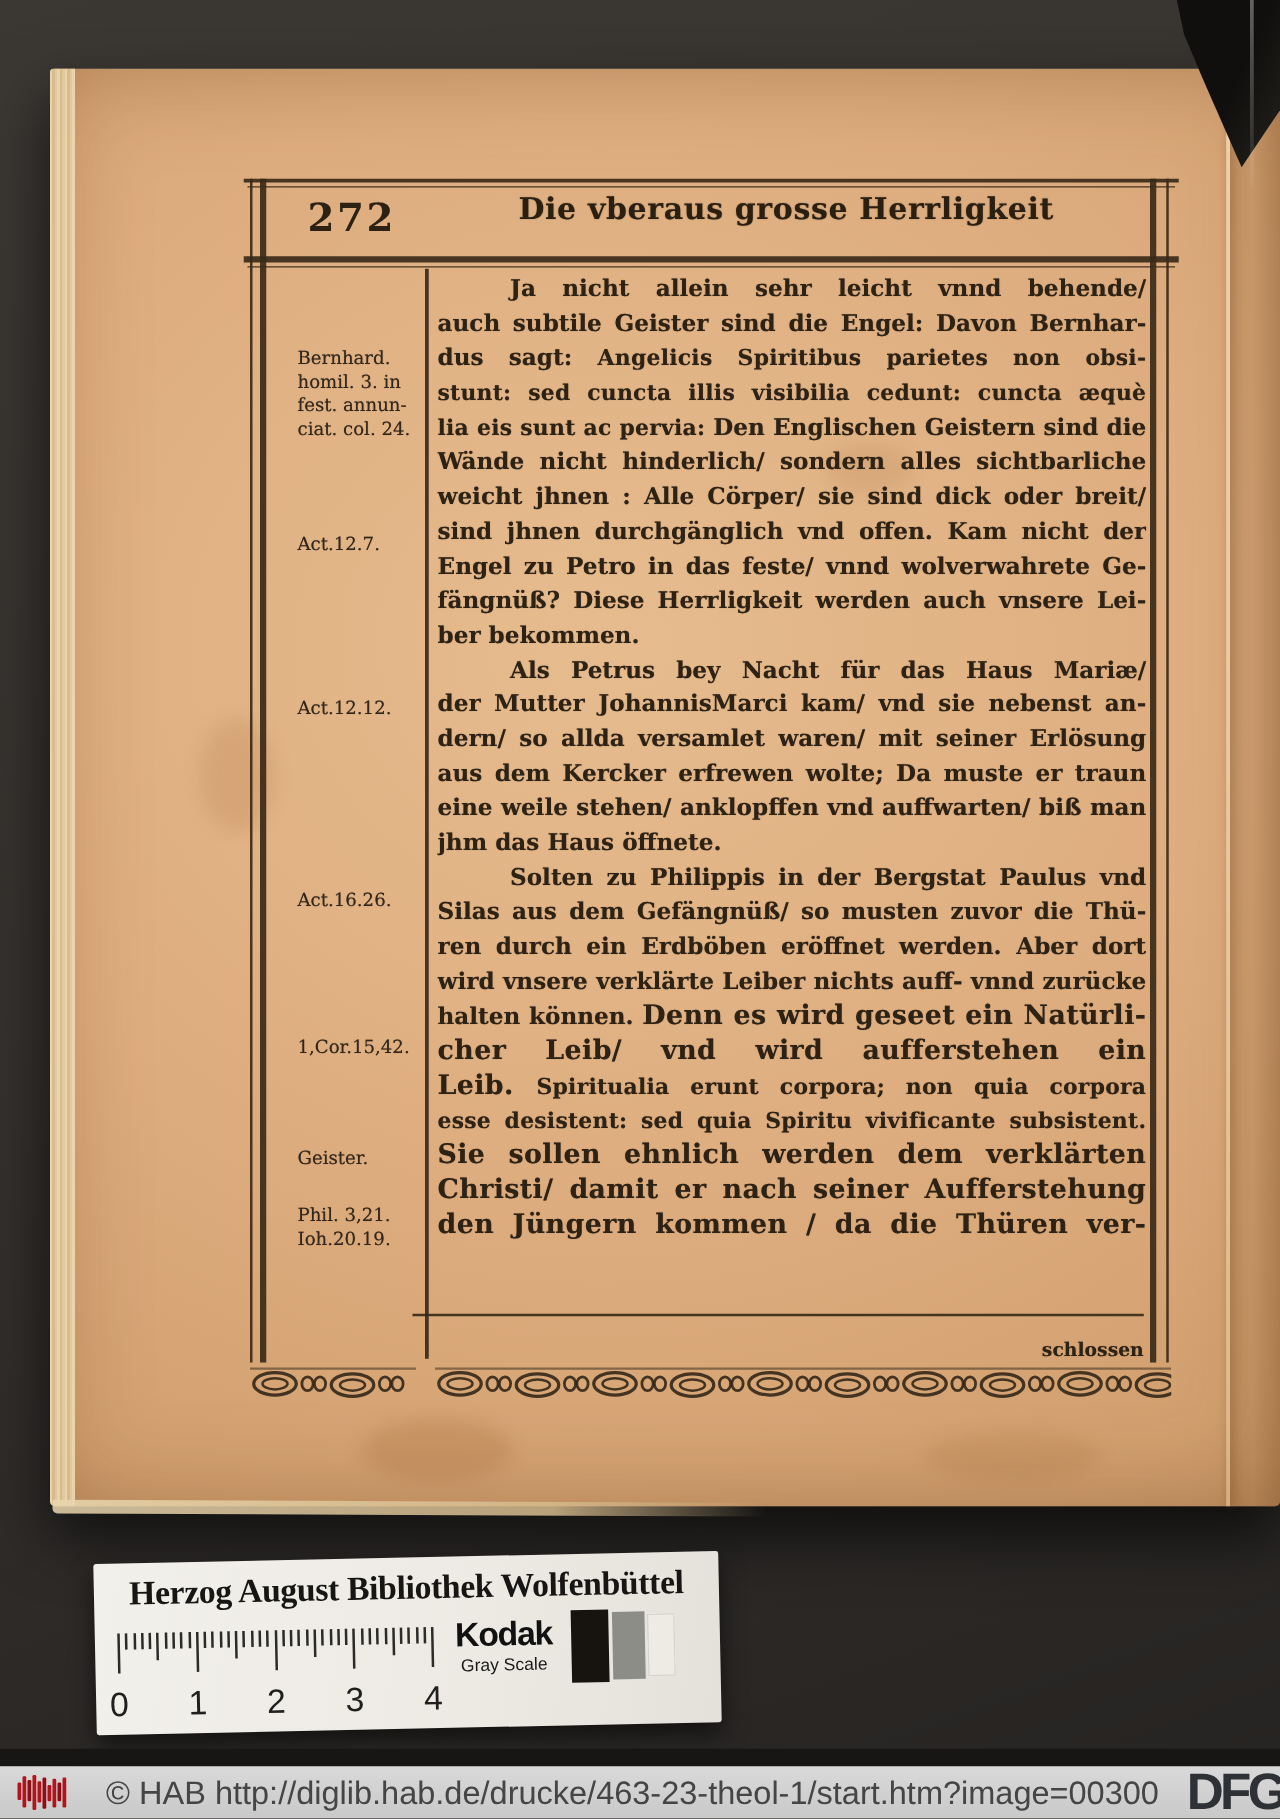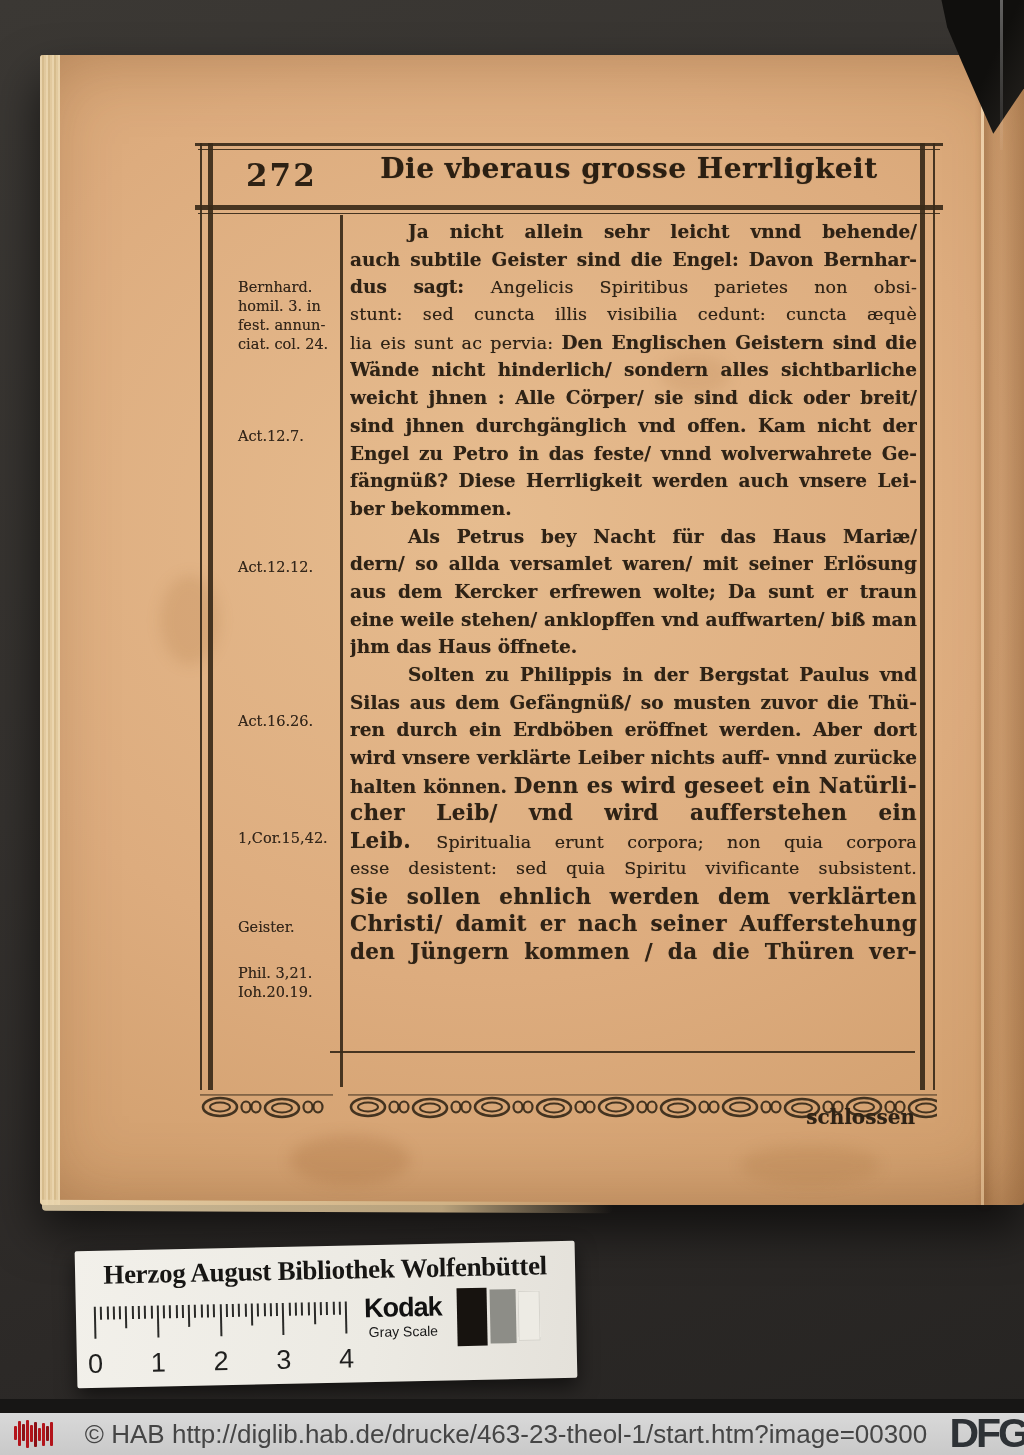--- a/index.html
+++ b/index.html
@@ -36,41 +36,41 @@
   #f-left-i  {left:168px;top:88px; width:5px;height:947px;}
   #f-right-i {left:880px;top:88px; width:5px;height:947px;}
   #f-right-o {left:893px;top:88px; width:2px;height:947px;}
   #f-divider {left:300px;top:160px;width:3px;height:872px;}
   #f-foot    {left:290px;top:996px;width:585px;height:2px;}
 
   
   .hdr-num{position:absolute;left:206px;top:102px;font-weight:bold;font-size:31px;
     color:#2d2114;letter-spacing:2px;}
   .hdr-title{position:absolute;left:300px;top:97px;width:578px;text-align:center;
-    font-weight:bold;font-size:28px;color:#2b1f12;letter-spacing:.5px;
+    font-weight:bold;font-size:24px;color:#2b1f12;letter-spacing:.5px;
     text-shadow:0 0 1px rgba(43,31,18,.5);}
 
   
   .mnotes{position:absolute;left:178px;top:163px;width:120px;height:875px;}
   .mnote{position:absolute;left:20px;font-size:14.5px;line-height:19px;color:#33261a;
     text-shadow:0 0 .6px rgba(51,38,26,.55);white-space:nowrap;}
 
   
   .btext{position:absolute;left:310px;top:163px;width:567px;color:#2e2215;
     text-shadow:0 0 .7px rgba(46,34,21,.5);}
   .tline{height:27.7px;line-height:27.7px;overflow:hidden;
     text-align:justify;text-align-last:justify;}
   .tline.end{text-align-last:left;}
   .tline.ind{text-indent:58px;}
   .sg-f{font-size:18.5px;font-weight:bold;}
-  .sg-l{font-size:17.5px;font-weight:normal;letter-spacing:.2px;}
+  .sg-l{font-size:17.5px;font-weight:bold;letter-spacing:.2px;}
   .sg-e{font-size:21.5px;font-weight:bold;letter-spacing:.3px;}
 
-  .catch{position:absolute;left:310px;top:1050px;width:565px;text-align:right;
-    font-weight:bold;font-size:20px;color:#2e2215;text-shadow:0 0 .7px rgba(46,34,21,.5);}
+  .catch{position:absolute;left:310px;top:1016px;width:565px;text-align:right;
+    font-weight:bold;font-size:15px;color:#2e2215;text-shadow:0 0 .7px rgba(46,34,21,.5);}
 
   .orn{position:absolute;top:1038px;height:28px;}
   #orn1{left:160px;width:133px;}
   #orn2{left:308px;width:589px;}
 
   
   .clamp{position:absolute;left:928px;top:0;width:96px;height:152px;
     background:linear-gradient(115deg,#100f0d 55%,#1d1b18 80%,#131211);
     clip-path:polygon(14% 0,100% 0,100% 58%,68% 88%,36% 42%,20% 18%);}
   .glare{position:absolute;left:1000px;top:0;width:3px;height:150px;
@@ -174,22 +174,23 @@
         <div class="tline"><span class="sg-f">dus sagt: </span><span class="sg-l">Angelicis Spiritibus parietes non obsi-</span></div>
         <div class="tline"><span class="sg-l">stunt: sed cuncta illis visibilia cedunt: cuncta æquè</span></div>
         <div class="tline"><span class="sg-l">lia eis sunt ac pervia: </span><span class="sg-f">Den Englischen Geistern sind die</span></div>
         <div class="tline"><span class="sg-f">Wände nicht hinderlich/ sondern alles sichtbarliche</span></div>
         <div class="tline"><span class="sg-f">weicht jhnen : Alle Cörper/ sie sind dick oder breit/</span></div>
         <div class="tline"><span class="sg-f">sind jhnen durchgänglich vnd offen. Kam nicht der</span></div>
         <div class="tline"><span class="sg-f">Engel zu Petro in das feste/ vnnd wolverwahrete Ge-</span></div>
         <div class="tline"><span class="sg-f">fängnüß? Diese Herrligkeit werden auch vnsere Lei-</span></div>
         <div class="tline end"><span class="sg-f">ber bekommen.</span></div>
         <div class="tline ind"><span class="sg-f">Als Petrus bey Nacht für das Haus Mariæ/</span></div>
+        <div class="tline"><span class="sg-f">der Mutter JohannisMarci kam/ vnd sie nebenst an-</span></div>
         <div class="tline"><span class="sg-f">dern/ so allda versamlet waren/ mit seiner Erlösung</span></div>
-        <div class="tline"><span class="sg-f">aus dem Kercker erfrewen wolte; Da sunt er traun</span></div>
+        <div class="tline"><span class="sg-f">aus dem Kercker erfrewen wolte; Da muste er traun</span></div>
         <div class="tline"><span class="sg-f">eine weile stehen/ anklopffen vnd auffwarten/ biß man</span></div>
         <div class="tline end"><span class="sg-f">jhm das Haus öffnete.</span></div>
         <div class="tline ind"><span class="sg-f">Solten zu Philippis in der Bergstat Paulus vnd</span></div>
         <div class="tline"><span class="sg-f">Silas aus dem Gefängnüß/ so musten zuvor die Thü-</span></div>
         <div class="tline"><span class="sg-f">ren durch ein Erdböben eröffnet werden. Aber dort</span></div>
         <div class="tline"><span class="sg-f">wird vnsere verklärte Leiber nichts auff- vnnd zurücke</span></div>
         <div class="tline"><span class="sg-f">halten können. </span><span class="sg-e">Denn es wird geseet ein Natürli-</span></div>
         <div class="tline"><span class="sg-e">cher Leib/ vnd wird aufferstehen ein Geistlicher</span></div>
         <div class="tline"><span class="sg-e">Leib. </span><span class="sg-l">Spiritualia erunt corpora; non quia corpora</span></div>
         <div class="tline"><span class="sg-l">esse desistent: sed quia Spiritu vivificante subsistent.</span></div>

